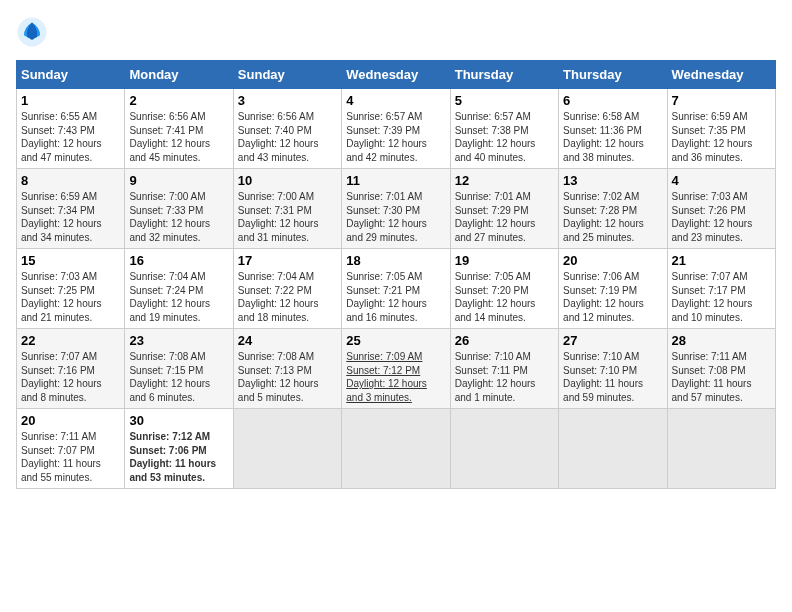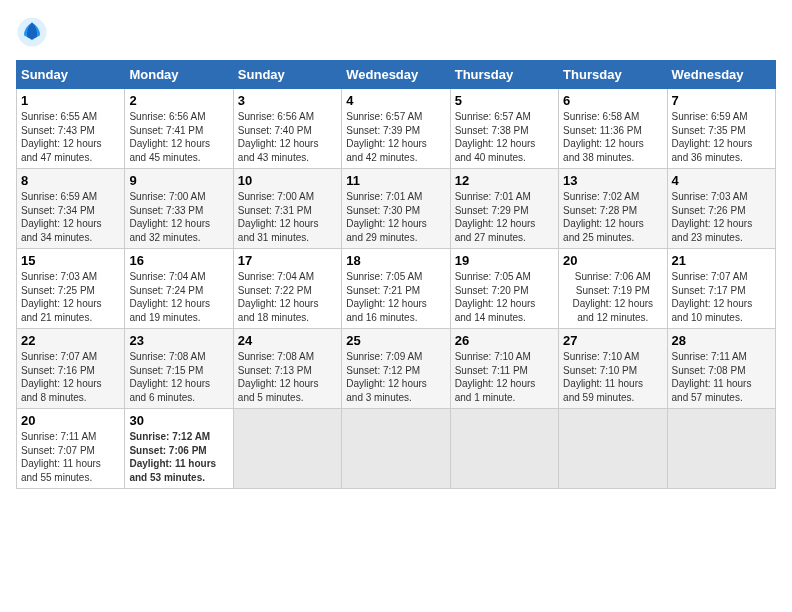--- a/index.html
+++ b/index.html
@@ -253,21 +253,21 @@
         </td>
         <td>
           <span class="day-num">19</span>
           <div class="day-info" style="white-space: pre-line;">Sunrise: 7:05 AM
 Sunset: 7:20 PM
 Daylight: 12 hours
 and 14 minutes.</div>
         </td>
         <td>
           <span class="day-num">20</span>
-          <div class="day-info" style="white-space: pre-line; text-align: center;">Sunrise: 7:06 AM
+          <div class="day-info" style="white-space: pre-line;">Sunrise: 7:06 AM
 Sunset: 7:19 PM
 Daylight: 12 hours
 and 12 minutes.</div>
         </td>
         <td>
           <span class="day-num">21</span>
           <div class="day-info" style="white-space: pre-line;">Sunrise: 7:07 AM
 Sunset: 7:17 PM
 Daylight: 12 hours
 and 10 minutes.</div>
@@ -290,21 +290,21 @@
         </td>
         <td>
           <span class="day-num">24</span>
           <div class="day-info" style="white-space: pre-line;">Sunrise: 7:08 AM
 Sunset: 7:13 PM
 Daylight: 12 hours
 and 5 minutes.</div>
         </td>
         <td>
           <span class="day-num">25</span>
-          <div class="day-info" style="white-space: pre-line;">Sunrise: 7:09 AM
+          <div class="day-info" style="white-space: pre-line; text-decoration: underline;">Sunrise: 7:09 AM
 Sunset: 7:12 PM
 Daylight: 12 hours
 and 3 minutes.</div>
         </td>
         <td>
           <span class="day-num">26</span>
           <div class="day-info" style="white-space: pre-line;">Sunrise: 7:10 AM
 Sunset: 7:11 PM
 Daylight: 12 hours
 and 1 minute.</div>

